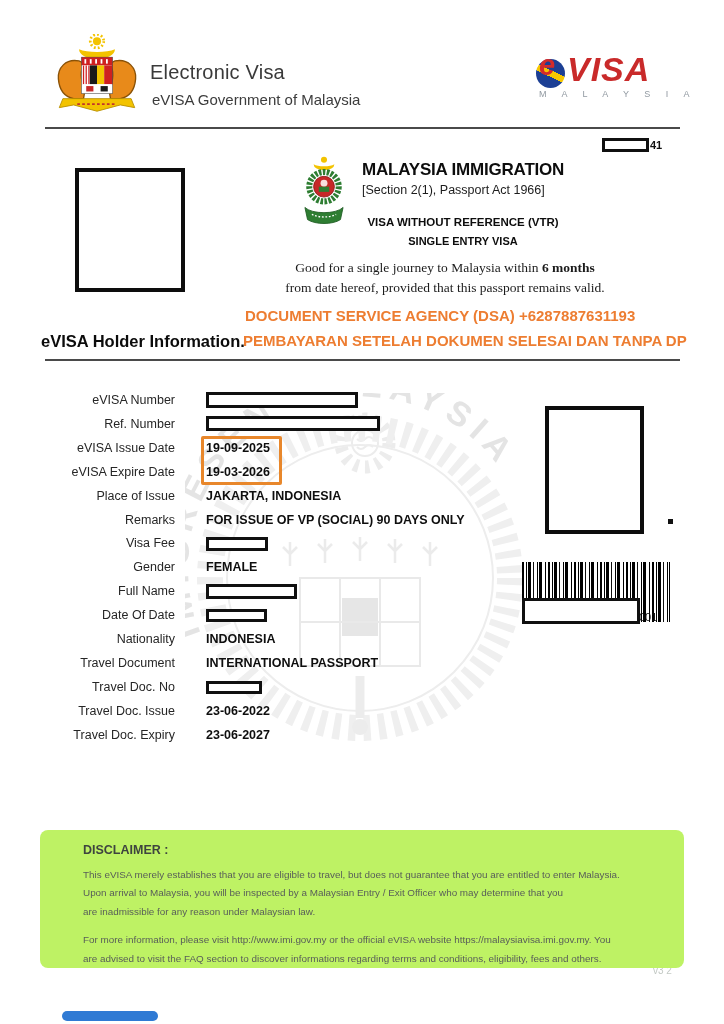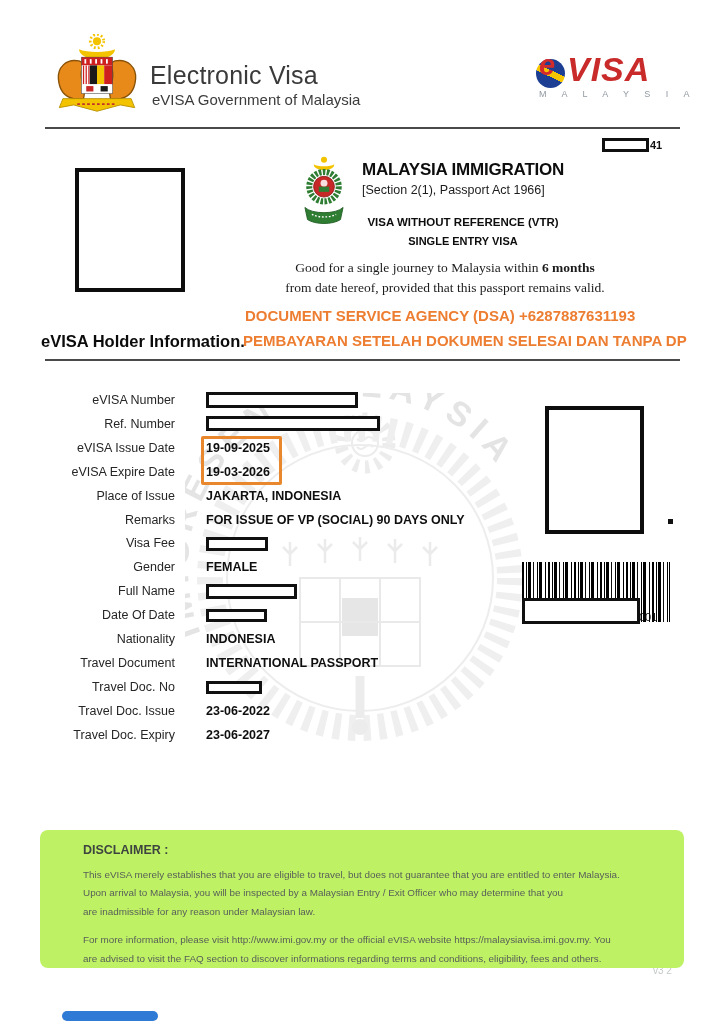--- a/index.html
+++ b/index.html
@@ -1,21 +1,21 @@
 <!DOCTYPE html>
 <html><head>
 <meta charset="utf-8">
 <style>
   html,body{margin:0;padding:0;background:#fff;}
   .page{position:relative;width:724px;height:1024px;background:#ffffff;
         font-family:"Liberation Sans",sans-serif;color:#111;overflow:hidden;}
 
   
   .coat{position:absolute;left:52px;top:34px;}
-  .app-title{position:absolute;left:150px;top:61px;font-size:25px;color:#3a3a3a;letter-spacing:.2px;}
+  .app-title{position:absolute;left:150px;top:61px;font-size:20px;color:#3a3a3a;letter-spacing:.2px;}
   .app-sub{position:absolute;left:152px;top:91px;font-size:15px;color:#3c3c3c;}
   .evisa-logo{position:absolute;left:536px;top:52px;width:148px;height:48px;}
   .e-badge{position:absolute;left:0;top:7px;width:29px;height:29px;border-radius:50%;
            background:linear-gradient(205deg,#1c3f94 42%,#f6c700 42% 58%,#1c3f94 58%);}
   .e-letter{position:absolute;left:3px;top:-1px;font-size:29px;font-weight:bold;font-style:italic;color:#d32b2b;line-height:1;}
   .visa-word{position:absolute;left:31px;top:0;font-size:34px;font-weight:900;font-style:italic;
              color:#c92a2a;letter-spacing:1px;line-height:1;}
   .logo-country{position:absolute;left:3px;top:37px;font-size:9px;letter-spacing:6.5px;color:#9199a1;white-space:nowrap;}
 
   .rule{position:absolute;left:45px;width:635px;height:2px;background:#4a4a4a;}

